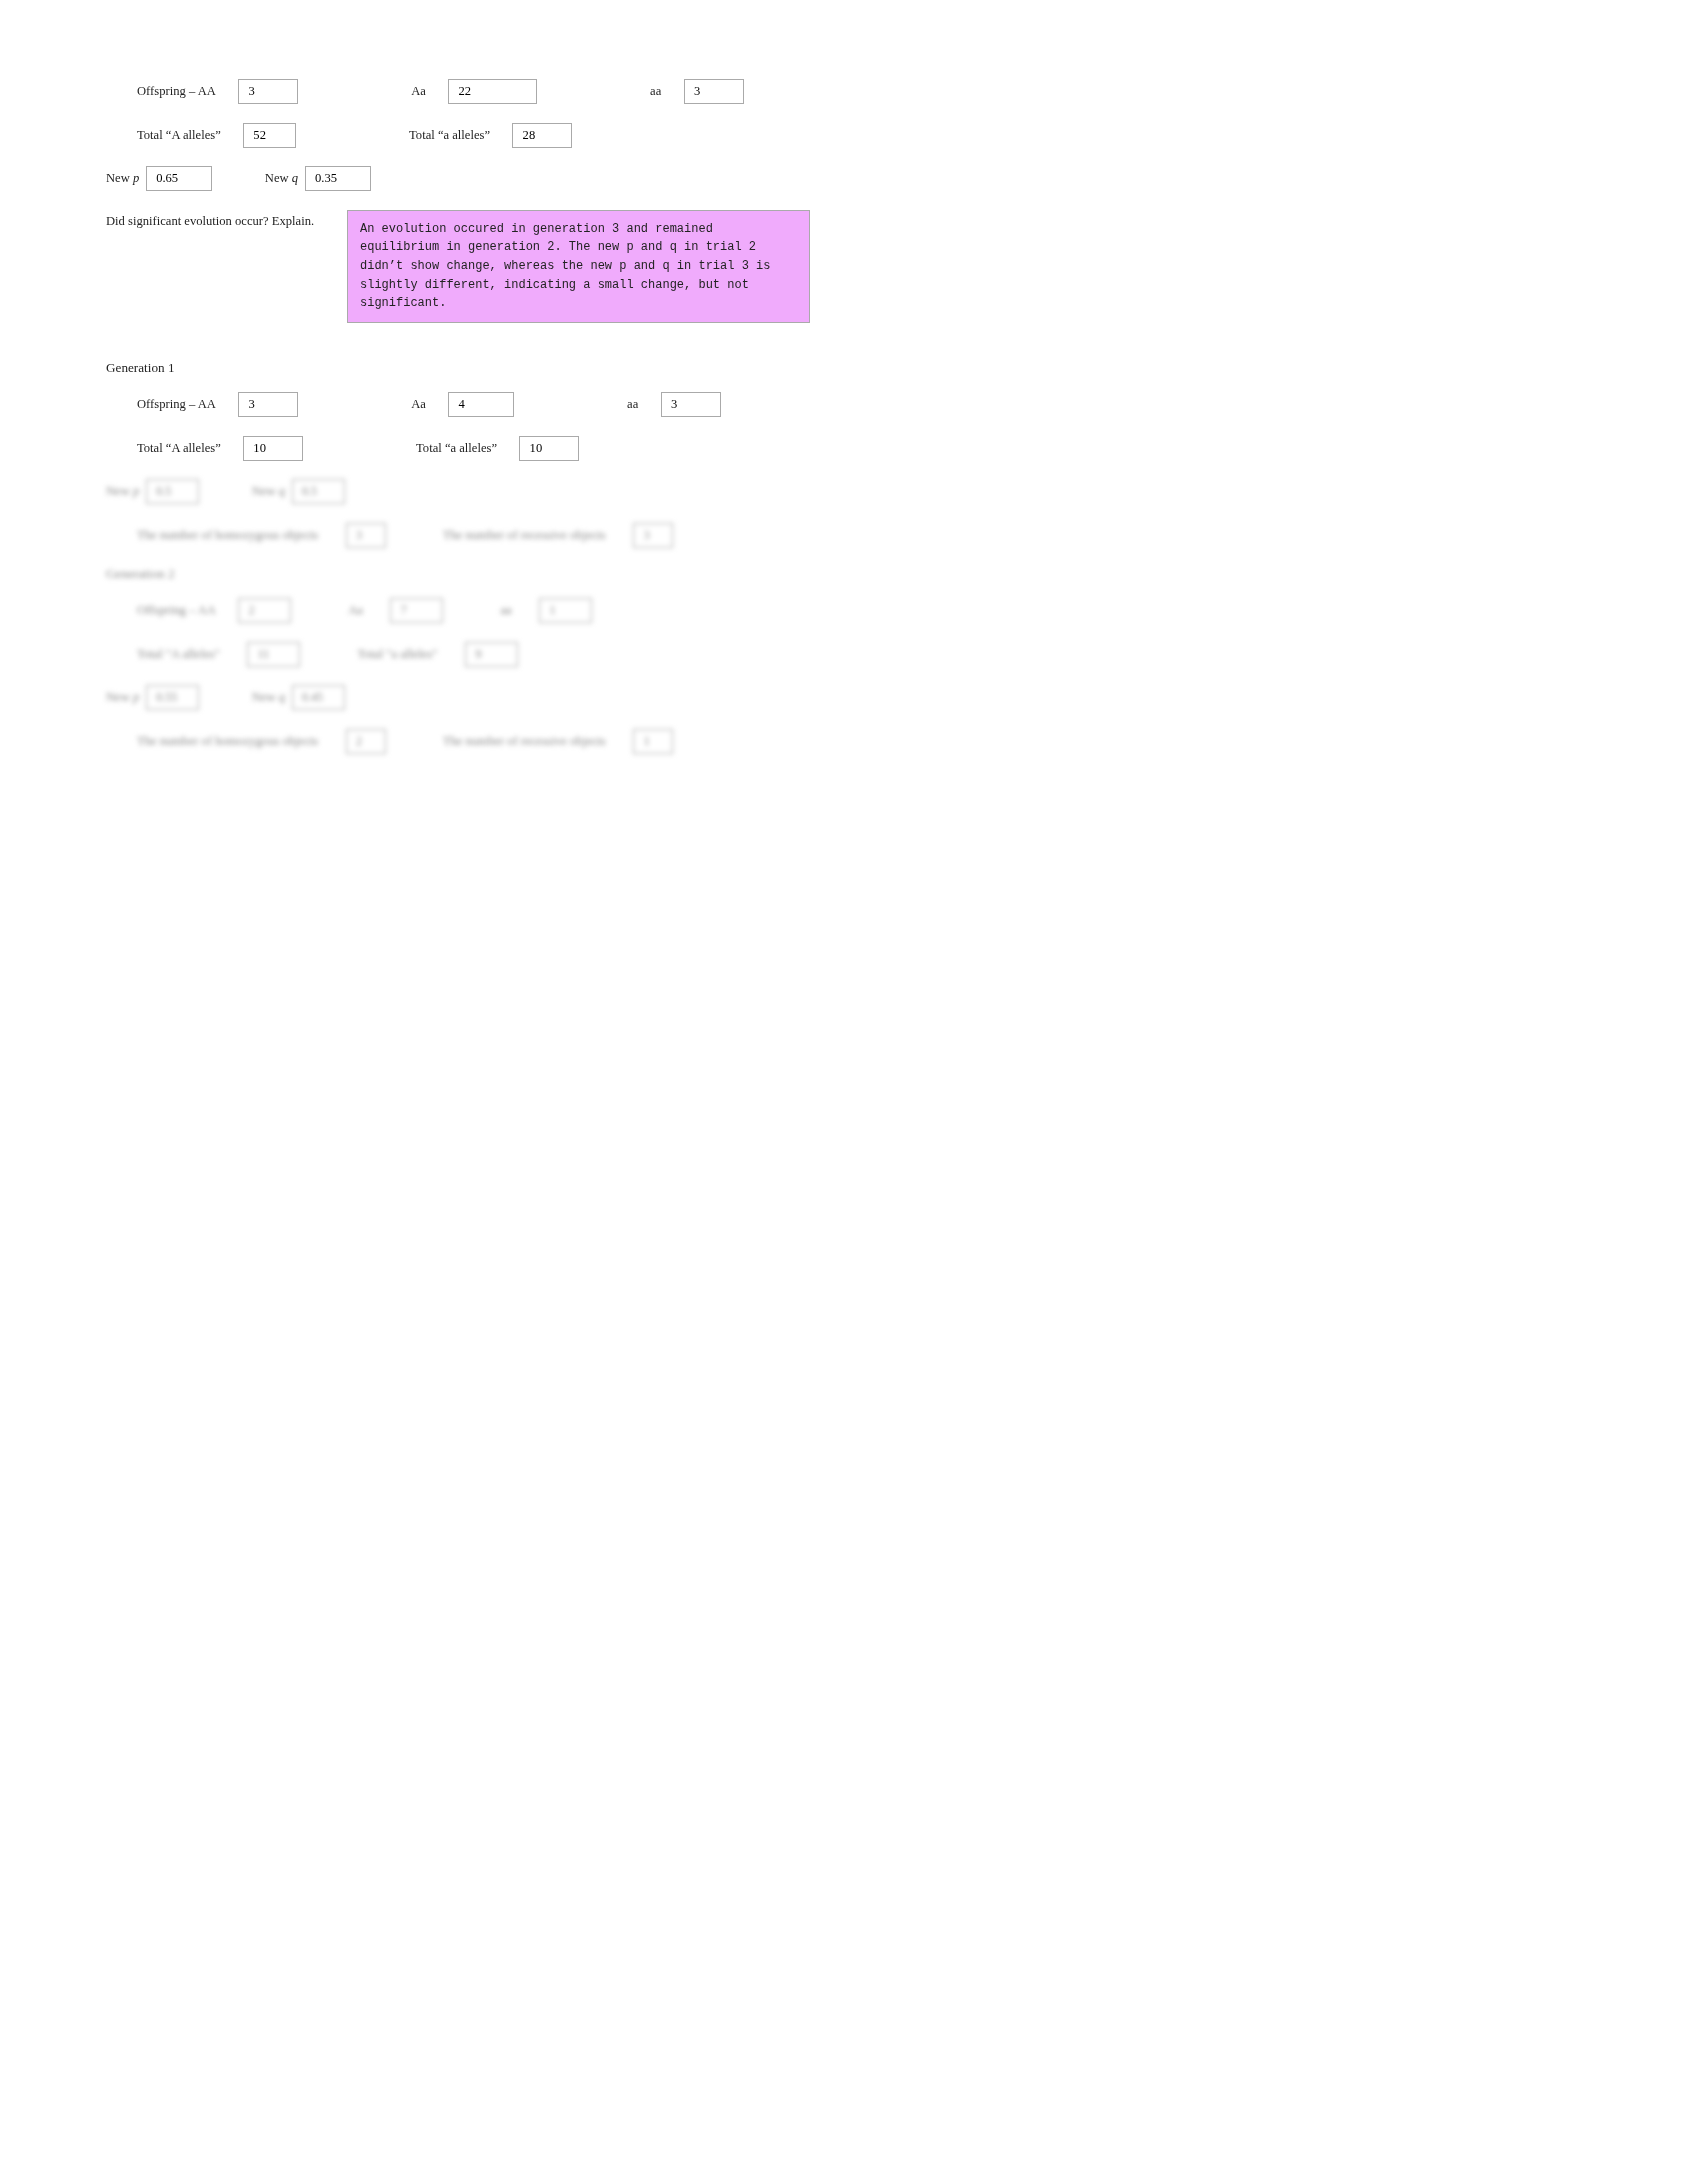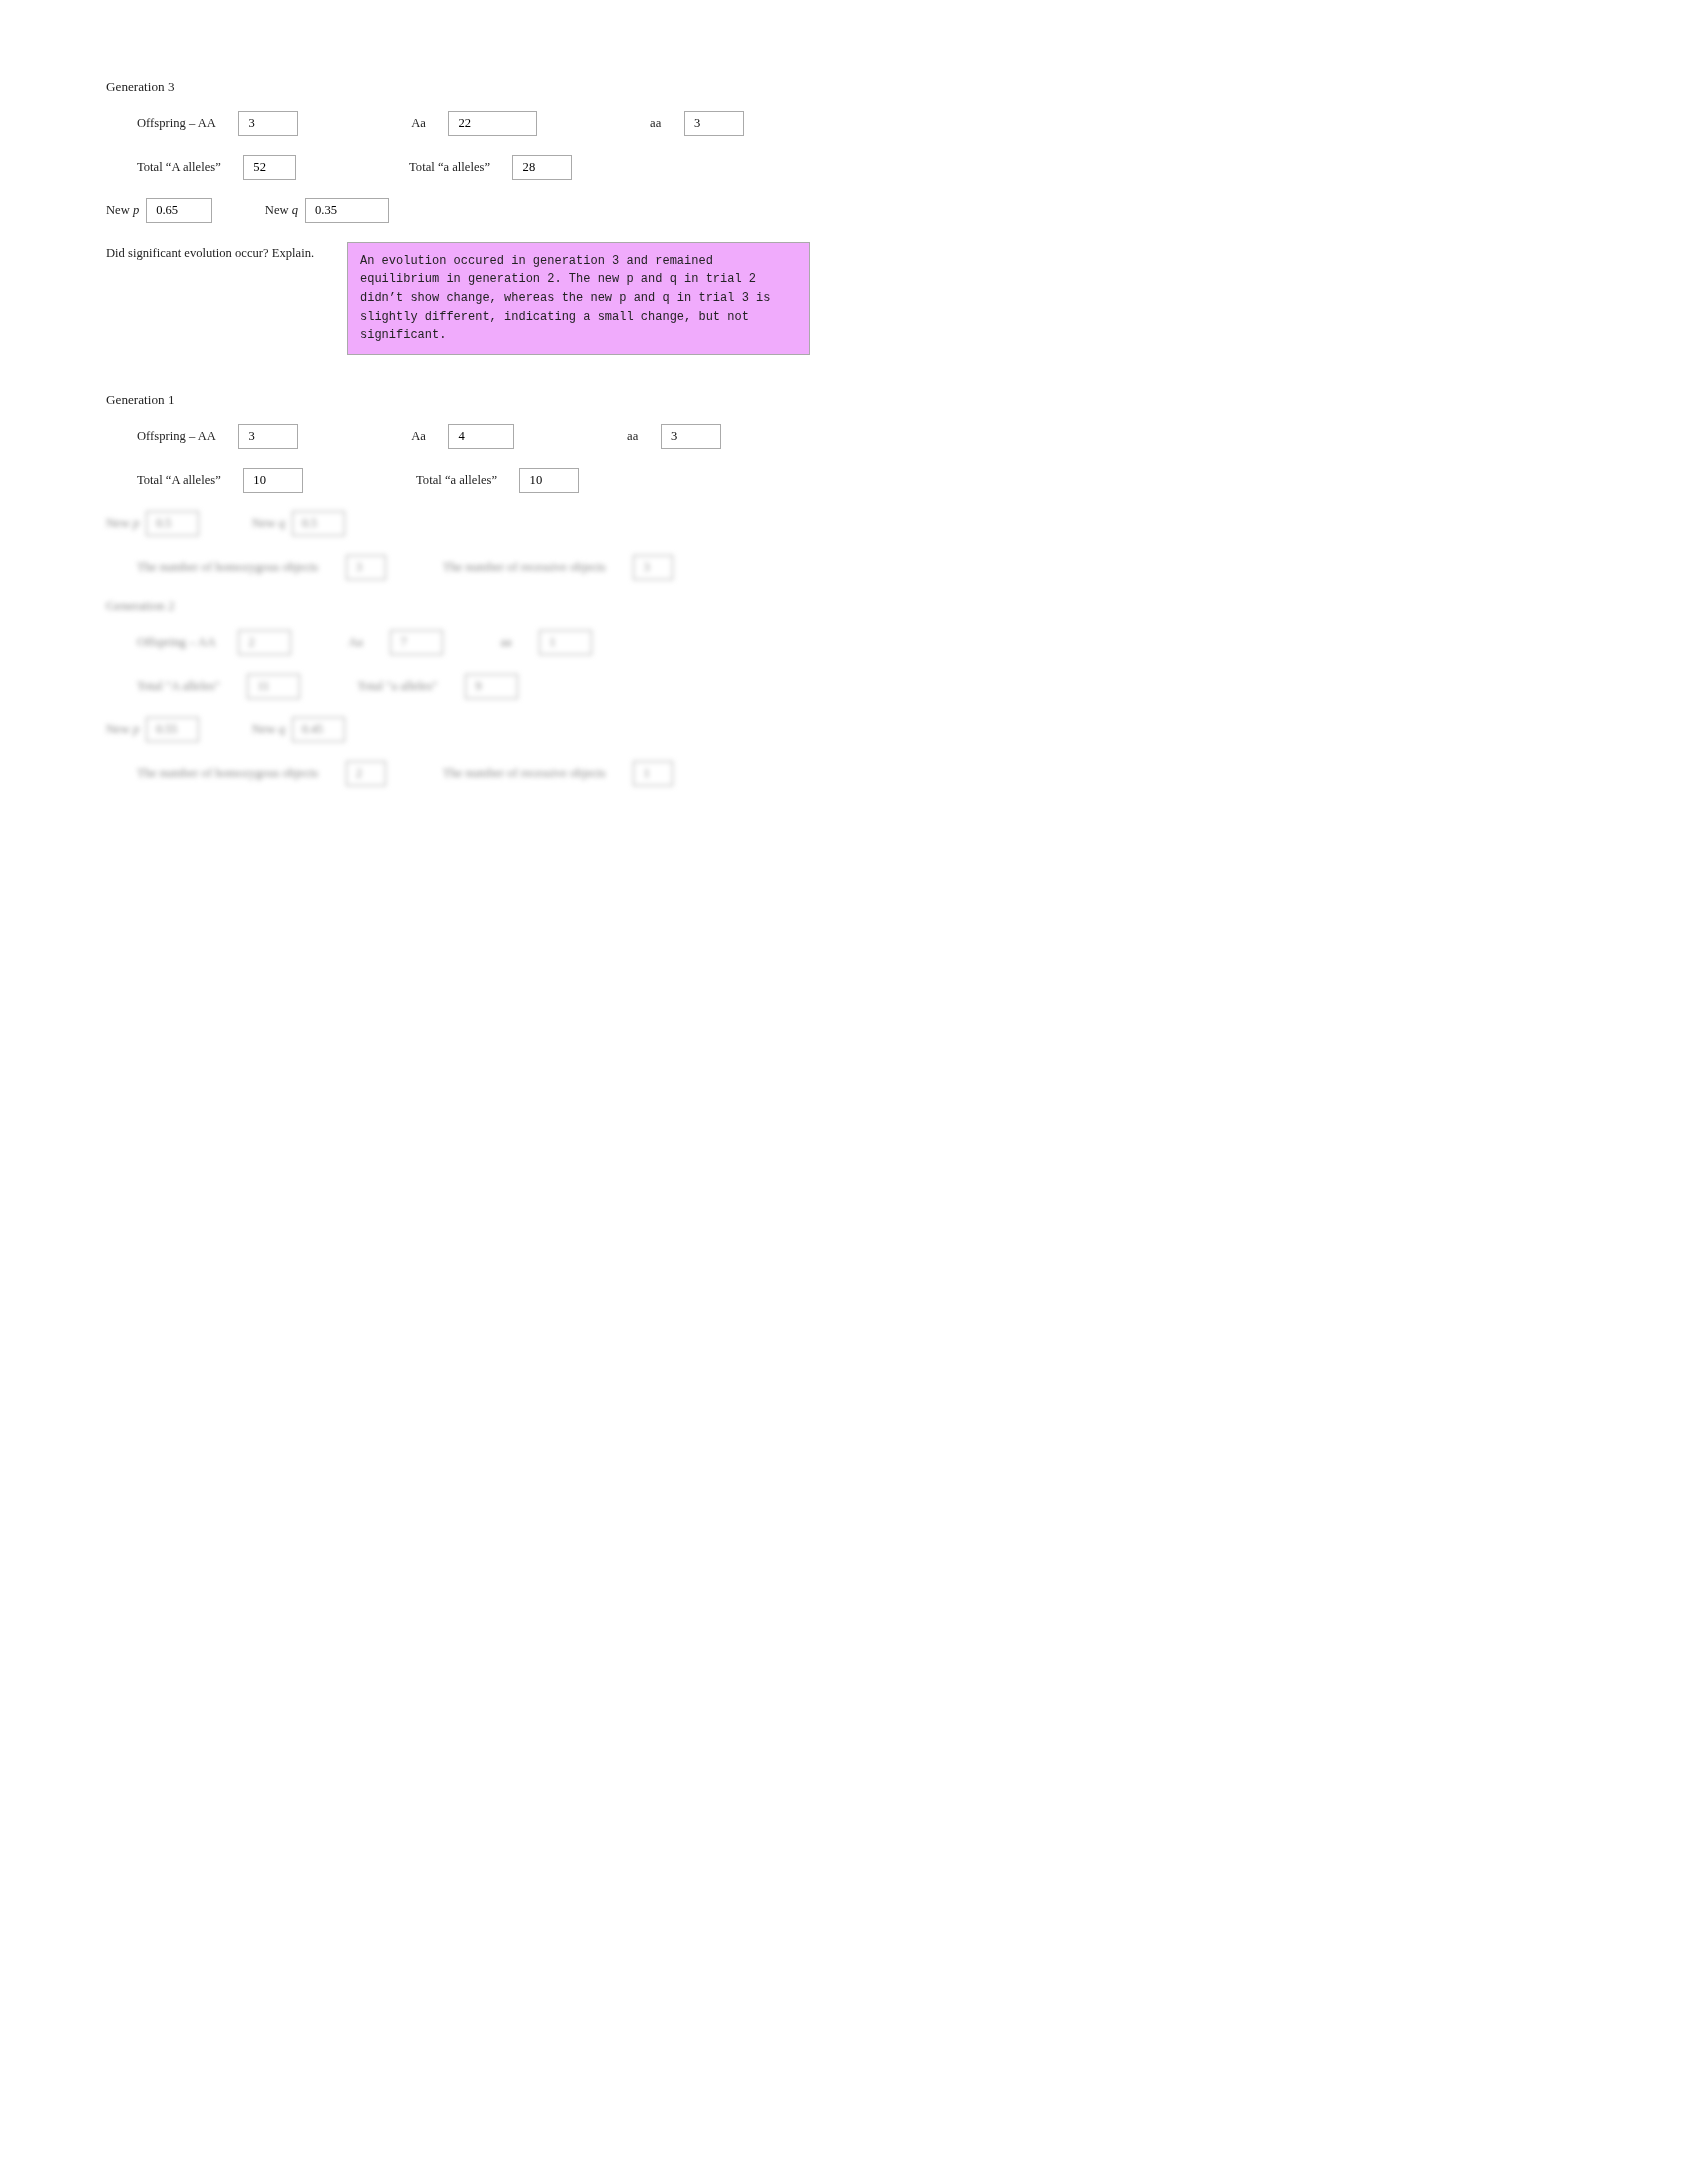--- a/index.html
+++ b/index.html
@@ -111,21 +111,20 @@
 
     .new-pq-label {
       font-size: 12.6px;
       margin-right: 6.6px;
     }
   </style>
 </head>
 <body>
 
 <div class="section">
-  <div class="section-title">Generation 3</div>
 
   <div class="row">
     <span class="label">Offspring – AA</span>
     <input class="input-box" value="3" style="width: 60px;">
     <span class="spacer-lg"></span>
     <span class="label">Aa</span>
     <input class="input-box" value="22" style="width: 89px;">
     <span class="spacer-lg"></span>
     <span class="label">aa</span>
     <input class="input-box" value="3" style="width: 60px;">
@@ -139,21 +138,21 @@
     <input class="input-box" value="28" style="width: 60px;">
   </div>
 
   <div class="new-pq-row">
     <div class="new-pq-item">
       <span class="new-pq-label">New <span class="italic">p</span></span>
       <input class="input-box" value="0.65" style="width: 66px;">
     </div>
     <div class="new-pq-item">
       <span class="new-pq-label">New <span class="italic">q</span></span>
-      <input class="input-box" value="0.35" style="width: 84px;">
+      <input class="input-box" value="0.35" style="width: 66px;">
     </div>
   </div>
 
   <div style="display:flex; align-items:flex-start; gap:16px; margin-bottom:21px;">
     <div style="flex:1;">
       <div class="explain-row">
         <span class="explain-label">Did significant evolution occur?  Explain.</span>
         <div class="explain-box" contenteditable="false" style="width: 463px;">An evolution occured in generation 3 and remained equilibrium in generation 2. The new p and q in trial 2 didn’t show change, whereas the new p and q in trial 3 is slightly different, indicating a small change, but not significant.</div>
       </div>
     </div>

